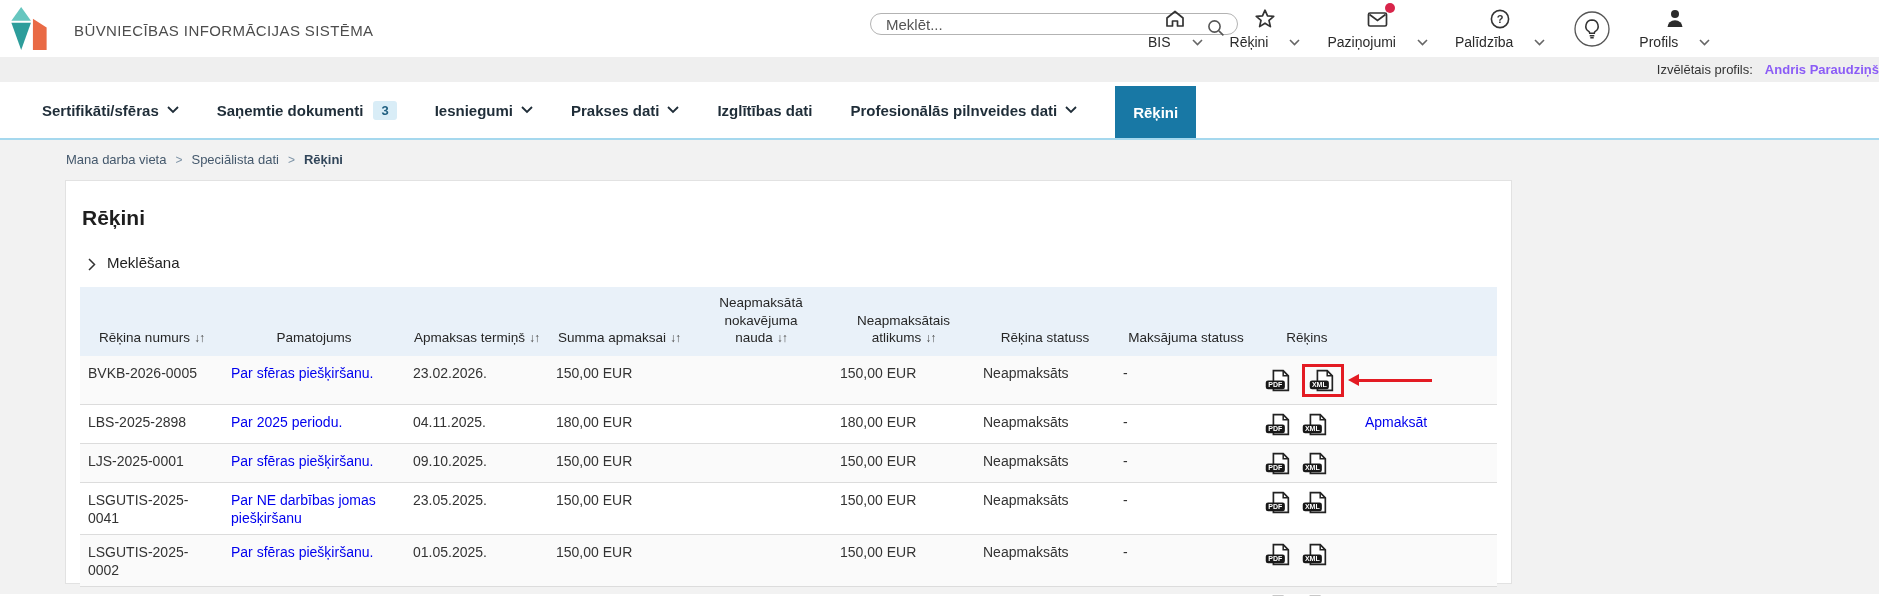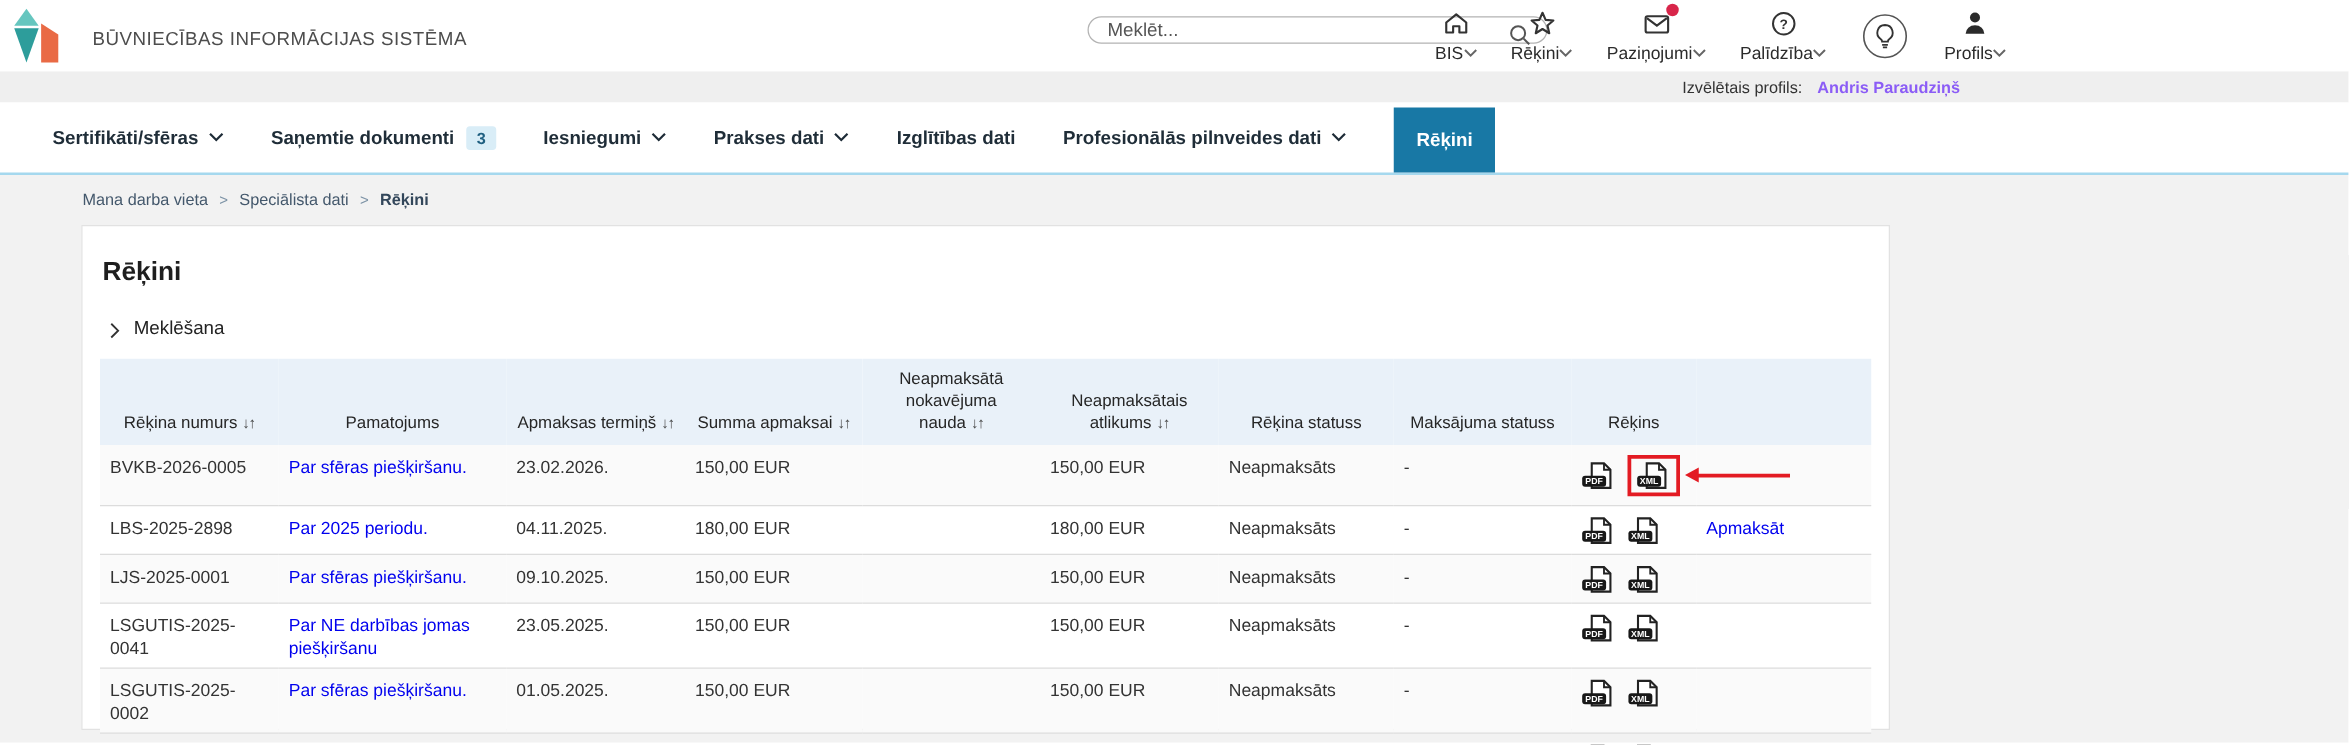--- a/index.html
+++ b/index.html
@@ -12,27 +12,27 @@
   .brand { position:absolute; left:8px; top:5px; display:flex; align-items:center; gap:24px; }
   .brand-title { font-size:15px; color:#4d4d4d; letter-spacing:.4px; font-weight:400; }
   .search-wrap { position:absolute; left:870px; top:13px; width:368px; height:22px; }
   .search-input { width:100%; height:100%; border:1.5px solid #b3b3b3; border-radius:16px;
     padding:0 38px 0 15px; font-size:15px; color:#333; font-family:inherit; outline:none; background:#fff; }
   .search-input::placeholder { color:#555; }
   .search-icon { position:absolute; right:12px; top:5px; }
   .hmenu { position:absolute; left:1148px; top:6px; display:flex; align-items:flex-start; gap:27px; }
   .hmenu-item { display:flex; flex-direction:column; align-items:center; gap:2px; cursor:pointer; }
   .hmenu-iconwrap { position:relative; height:26px; display:flex; align-items:center; }
-  .hmenu-label-row { display:flex; align-items:center; gap:0; font-size:14px; color:#2b2b2b; }
+  .hmenu-label-row { display:flex; align-items:center; gap:21px; font-size:14px; color:#2b2b2b; }
   .notif-dot { position:absolute; top:-3px; right:-5px; width:10px; height:10px; border-radius:50%; background:#d8254a; }
   .bulb-item { margin-top:3px; }
 
   
   .profile-bar { height:25px; background:#efefef; display:flex; align-items:center;
-    justify-content:flex-end; padding-right:311px; gap:12px; font-size:13px; }
+    justify-content:flex-end; gap:12px; font-size:13px; }
   .profile-bar .pb-label { color:#333; }
   .profile-bar .pb-name { font-weight:bold; color:#8b5cf6; }
 
   
   .nav-bar { height:58px; background:#fff; border-bottom:2px solid #a5d8ee;
     display:flex; align-items:center; gap:38px; padding-left:42px; }
   .tab { display:flex; align-items:center; gap:8px; font-size:15px; font-weight:700; color:#1f2d38; cursor:pointer; }
   .tab-badge { background:#d9edf7; color:#1f5f80; font-size:13px; font-weight:700;
     padding:2px 8px; border-radius:3px; margin-left:2px; }
   .tab.active { background:#1878a5; color:#fff; padding:0 18px; height:52px; align-self:flex-end; }

